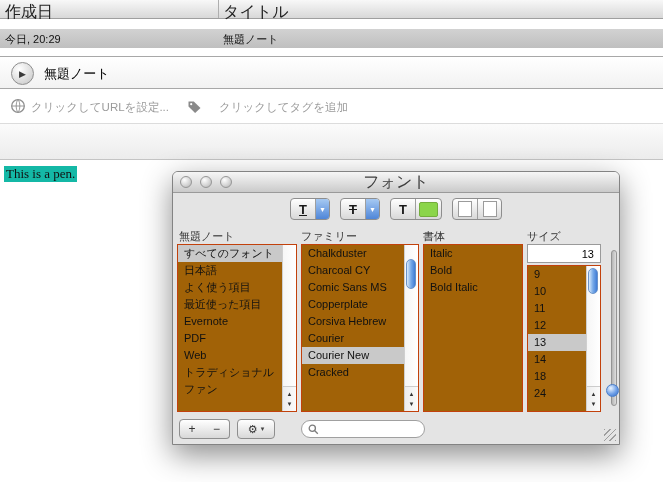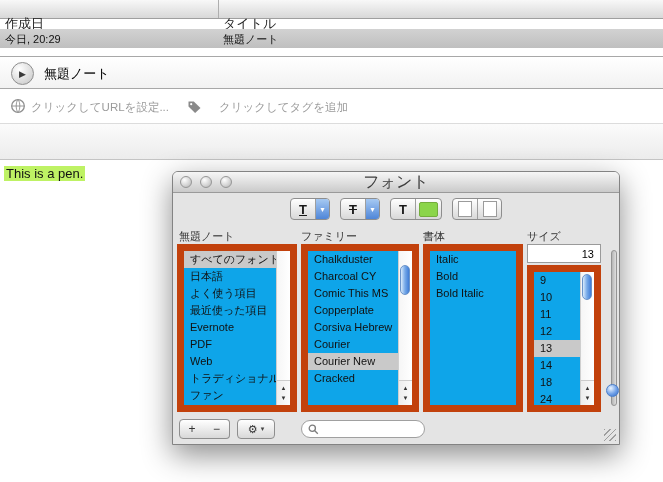--- a/index.html
+++ b/index.html
@@ -2,21 +2,21 @@
 <html><head>
 <meta charset="utf-8">
 <style>
   html,body{margin:0;padding:0;background:#fff;}
   .app{position:relative;width:663px;height:482px;background:#fff;overflow:hidden;
        font-family:"Liberation Sans",sans-serif;color:#111;font-size:12px;}
 
   
   .list-header{position:absolute;left:0;top:0;right:0;height:18px;
     background:linear-gradient(#f8f8f8,#d8d8d8);border-bottom:1px solid #9f9f9f;}
-  .hdr-cell{position:absolute;top:15px;font-size:13px;color:#222;}
+  .hdr-cell{position:absolute;top:2px;font-size:16px;color:#222;}
   .hdr-created{left:5px;} .hdr-title{left:223px;}
   .hdr-div{position:absolute;left:218px;top:0;width:1px;height:18px;background:#aeaeae;}
   .list-row{position:absolute;left:0;top:29px;right:0;height:19px;
     background:linear-gradient(#d2d2d2,#bfbfbf);}
   .row-cell{position:absolute;top:3px;font-size:11px;color:#111;}
   .row-created{left:5px;} .row-title{left:223px;}
 
   
   .title-bar{position:absolute;left:0;top:56px;right:0;height:33px;
     background:linear-gradient(#ffffff,#f2f2f2);border-top:1px solid #a8a8a8;border-bottom:1px solid #a8a8a8;box-sizing:border-box;}
@@ -52,22 +52,22 @@
   .seg:first-child{border-left:none;}
   .seg.on{background:linear-gradient(#7c7c7c,#383838);}
   .biu{left:204px;} .biu .seg{font-size:11.5px;color:#222;}
   .b{font-weight:bold;} .i{font-style:italic;font-family:"Liberation Serif",serif;} .u{text-decoration:underline;}
   .align-group{left:296px;} .list-group{left:386px;} .insert-group{left:448px;}
   .bare-icon{position:absolute;top:131px;width:22px;height:20px;display:flex;align-items:center;justify-content:center;}
   .clip-icon{left:536px;} .mic-icon{left:562px;}
 
   
   .editor{position:absolute;left:0;top:160px;right:0;bottom:0;background:#fff;}
-  .editor-text{position:absolute;left:4px;top:6px;font-family:Liberation Sans, sans-serif;
-    font-size:13px;background:#bef264;padding:0 2px;white-space:pre;}
+  .editor-text{position:absolute;left:4px;top:6px;font-family:Liberation Serif, serif;
+    font-size:13px;background:#14b8a6;padding:0 2px;white-space:pre;}
 
   
   .panel{position:absolute;left:172px;top:171px;width:448px;height:274px;background:#e4e4e4;
     border:1px solid #838383;border-radius:6px 6px 0 0;box-shadow:0 10px 30px rgba(0,0,0,.45);box-sizing:border-box;}
   .ptitle{position:relative;height:20px;background:linear-gradient(#f6f6f6,#cacaca);border-bottom:1px solid #9a9a9a;
     border-radius:5px 5px 0 0;display:flex;align-items:center;padding:0 7px;gap:8px;}
   .tl{width:12px;height:12px;border-radius:50%;border:1px solid #979797;box-sizing:border-box;
     background:radial-gradient(circle at 35% 30%,#fefefe,#cecece 65%,#ababab);}
   .ptitle-text{position:absolute;left:0;right:0;text-align:center;font-size:16px;color:#3c3c3c;}
   .ptool{display:flex;justify-content:center;gap:10px;margin-top:5px;}
@@ -75,21 +75,21 @@
     background:linear-gradient(#ffffff,#d8d8d8);box-sizing:border-box;}
   .pseg{min-width:24px;display:flex;align-items:center;justify-content:center;border-left:1px solid #9e9e9e;padding:0 3px;box-sizing:border-box;}
   .pseg:first-child{border-left:none;}
   .pseg.blue{background:linear-gradient(#a6c9f2,#4f86d8);color:#fff;min-width:14px;font-size:8px;}
   .tchar{font-size:13px;font-weight:bold;color:#1a1a1a;}
   .tchar.ul{text-decoration:underline;} .tchar.st{text-decoration:line-through;}
   .green-swatch{width:17px;height:13px;background:#8bd54a;border:1px solid #74ad3c;border-radius:2px;}
   .page{width:12px;height:14px;background:#fff;border:1px solid #9b9b9b;}
   .col-hdr{position:absolute;top:57px;font-size:11px;color:#333;}
   .ch-coll{left:6px;} .ch-fam{left:128px;} .ch-face{left:250px;} .ch-size{left:354px;}
-  .panel-list{position:absolute;top:72px;height:168px;background:#0ea5e9;border:7px solid #c2410c;box-sizing:border-box;overflow:hidden;}
+  .panel-list{position:absolute;top:72px;height:168px;background:#a16207;border:1px solid #c2410c;box-sizing:border-box;overflow:hidden;}
   .coll-list{left:4px;width:120px;} .fam-list{left:128px;width:118px;} .face-list{left:250px;width:100px;}
   .size-list{left:354px;top:93px;width:74px;height:147px;}
   .li{height:17px;line-height:17px;padding-left:6px;font-size:11px;margin-right:14px;white-space:nowrap;overflow:hidden;color:#111;}
   .noscroll .li{margin-right:0;}
   .li.sel{background:#c9c9c9;}
   .sb{position:absolute;top:0;right:0;bottom:0;width:14px;border-left:1px solid #cfcfcf;
     background:linear-gradient(90deg,#f6f6f6,#ffffff);box-sizing:border-box;}
   .sb .thumb{position:absolute;left:1px;width:10px;border-radius:6px;box-sizing:border-box;
     background:linear-gradient(90deg,#d9ebfc,#76a9e8 50%,#3f7cd6);border:1px solid #6b93c9;}
   .sb .arrows{position:absolute;bottom:0;left:0;right:0;height:24px;border-top:1px solid #cccccc;
@@ -325,21 +325,21 @@
         <div class="arrows">
           <span>▲</span>
           <span>▼</span>
         </div>
       </div>
     </div>
 
     <div class="panel-list fam-list">
       <div class="li">Chalkduster</div>
       <div class="li">Charcoal CY</div>
-      <div class="li">Comic This MS</div>
+      <div class="li">Comic Sans MS</div>
       <div class="li">Copperplate</div>
       <div class="li">Corsiva Hebrew</div>
       <div class="li">Courier</div>
       <div class="li sel">Courier New</div>
       <div class="li">Cracked</div>
       <div class="sb">
         <div class="thumb" style="top:14px;height:30px;"></div>
         <div class="arrows">
           <span>▲</span>
           <span>▼</span>

